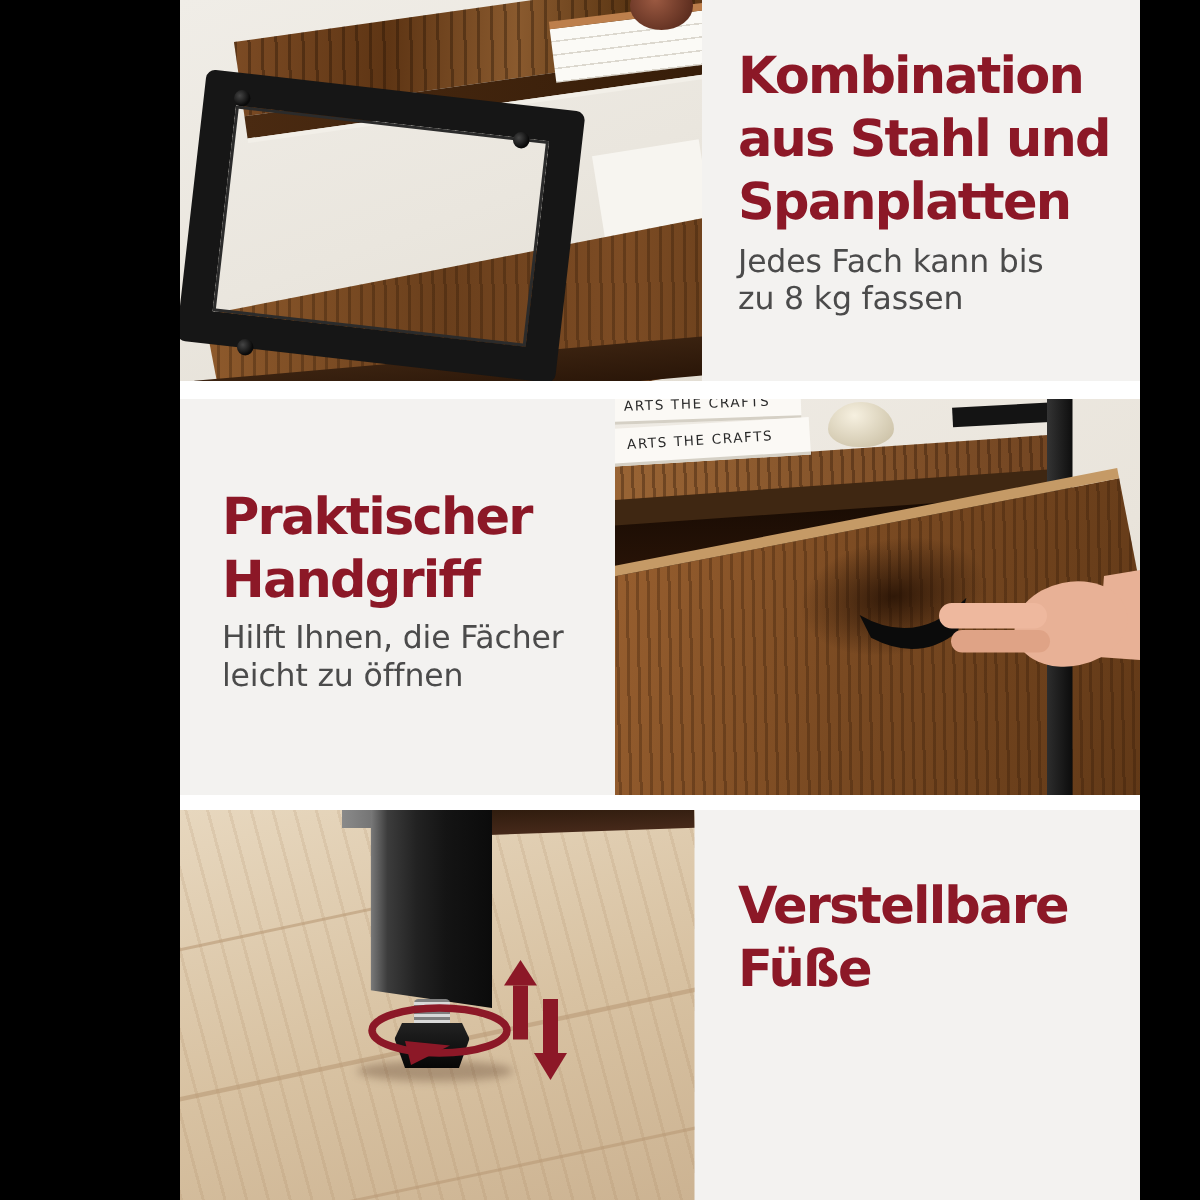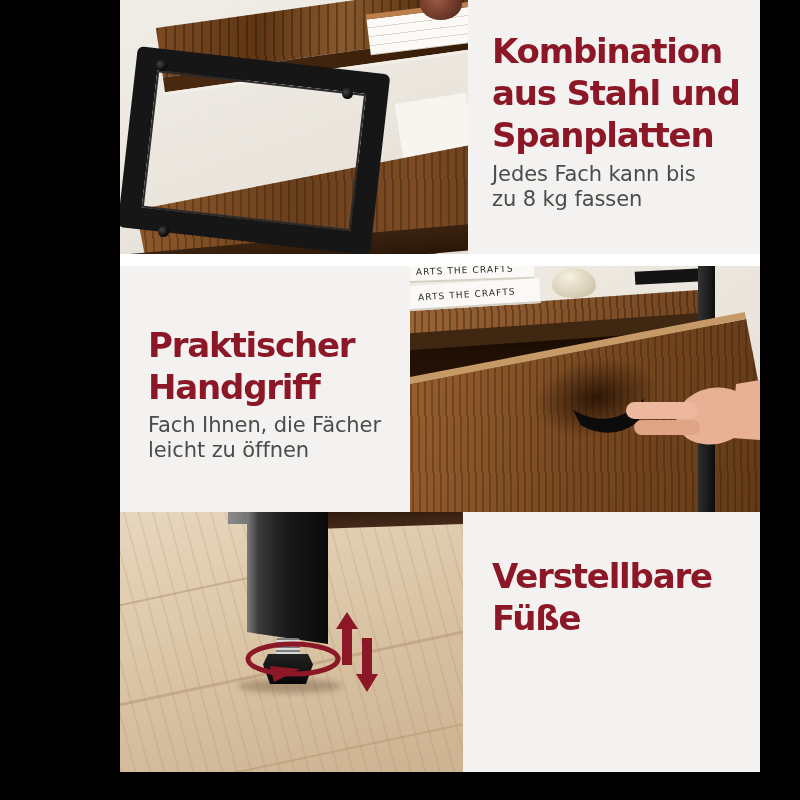--- a/index.html
+++ b/index.html
@@ -2,21 +2,21 @@
 <html><head>
 <meta charset="utf-8">
 <style>
   html,body{margin:0;padding:0;background:#000;}
   .canvas{position:relative;width:800px;height:800px;background:#000;overflow:hidden;
           font-family:"DejaVu Sans","Liberation Sans",sans-serif;}
   .strip{position:absolute;left:80px;top:0;width:640px;height:800px;margin-left:40px;}
   .panel{position:absolute;left:0;width:640px;background:#f3f2f0;overflow:hidden;}
   .panel1{top:0;height:254px;}
   .panel2{top:266px;height:264px;}
-  .panel3{top:512px;height:260px;}
+  .panel3{top:540px;height:260px;}
   .divider{position:absolute;left:0;width:640px;background:#fff;}
   .div1{top:254px;height:12px;}
   .div2{top:530px;height:10px;}
 
   .heading{position:absolute;margin:0;color:#8c1827;font-size:34px;font-weight:bold;
            line-height:42px;letter-spacing:-1.2px;white-space:pre-line;}
   .subtext{position:absolute;margin:0;color:#4b4b4b;font-size:21px;font-weight:normal;
            line-height:25px;letter-spacing:-0.1px;white-space:pre-line;}
   .t1h{left:372px;top:30px;width:262px;}
   .t1s{left:372px;top:162px;width:262px;}
@@ -139,21 +139,21 @@
 Spanplatten</h2>
       <p class="subtext t1s">Jedes Fach kann bis
 zu 8 kg fassen</p>
     </section>
 
     <div class="divider div1"></div>
 
     <section class="panel panel2">
       <h2 class="heading t2h">Praktischer
 Handgriff</h2>
-      <p class="subtext t2s">Fach Ihnen, die Fächer
+      <p class="subtext t2s">Hilft Ihnen, die Fächer
 leicht zu öffnen</p>
       <div class="photo photo2">
         <div class="ab interior"></div>
         <div class="ab shelfsurf"></div>
         <div class="ab shelffront"></div>
         <div class="ab spine spine1">ARTS THE CRAFTS</div>
         <div class="ab spine spine2">ARTS THE CRAFTS</div>
         <div class="ab bowl"></div>
         <div class="ab crossbar"></div>
         <div class="ab leg2"></div>

